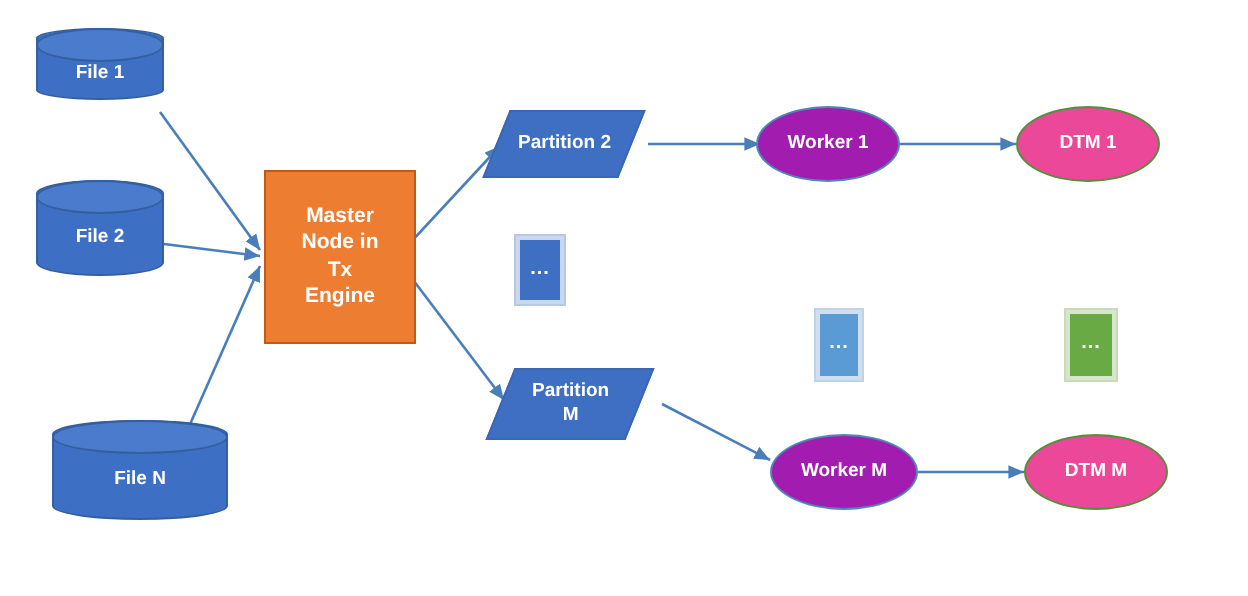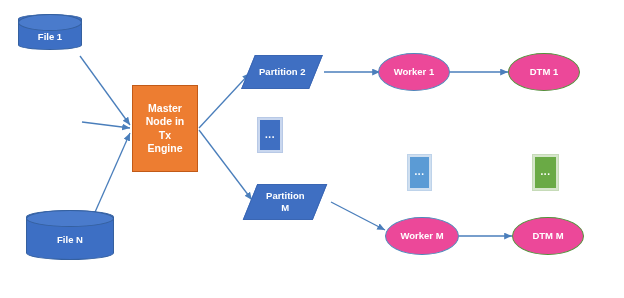--- a/index.html
+++ b/index.html
@@ -79,21 +79,21 @@
   .parallelogram .skew-fix {
     transform: skewX(22deg);
     display: block;
   }
 
   
   .ellipse {
     border-radius: 50%;
   }
   .ellipse-worker {
-    background: #ec4899;
+    background: #a21caf;
     border: 1px solid #4e88bb;
   }
   .ellipse-dtm {
     background: #ec4899;
     border: 1px solid #52913a;
   }
 
   
   .dots-box {
     font-size: 10px;
@@ -147,32 +147,36 @@
     <line x1="450" y1="72" x2="508" y2="72" stroke="#4a7ebb" stroke-width="1.3" marker-end="url(#arrowhead)"></line>
 
     <line x1="459" y1="236" x2="512" y2="236" stroke="#4a7ebb" stroke-width="1.3" marker-end="url(#arrowhead)"></line>
   </svg>
 
   <div class="node cylinder" style="left:18px; top:14px; width:64px; height:36px;">
     <span class="cyl-top"></span>
     <span class="cyl-label">File 1</span>
   </div>
 
+  <div class="node cylinder" style="left:18px; top:90px; width:64px; height:48px;">
+    <span class="cyl-top"></span>
+    <span class="cyl-label">File 2</span>
+  </div>
 
   <div class="node dots-box" style="left:31px; top:159px; width:24px; height:36px;
        display:flex; align-items:center; justify-content:center;">
     <span>...</span>
   </div>
 
   <div class="node cylinder" style="left:26px; top:210px; width:88px; height:50px;">
     <span class="cyl-top"></span>
     <span class="cyl-label">File N</span>
   </div>
 
-  <div class="node proc-box" style="left:132px; top:85px; width:66px; height:87px; flex-direction:column;">
+  <div class="node proc-box" style="left:132px; top:85px; width:76px; height:87px; flex-direction:column;">
     <span>Master</span>
     <span>Node in</span>
     <span>Tx</span>
     <span>Engine</span>
   </div>
 
   <div class="node parallelogram" style="left:248px; top:55px; width:68px; height:34px;">
     <span class="skew-fix">Partition 2</span>
   </div>
 

